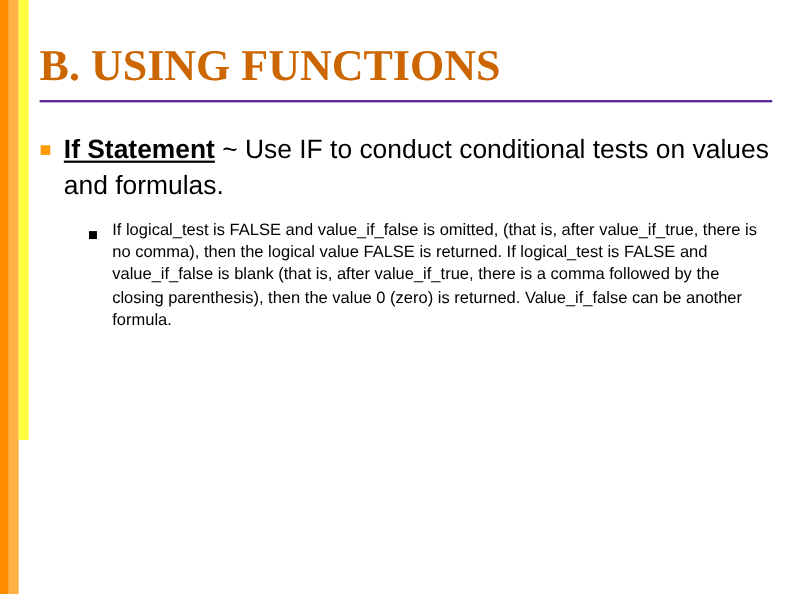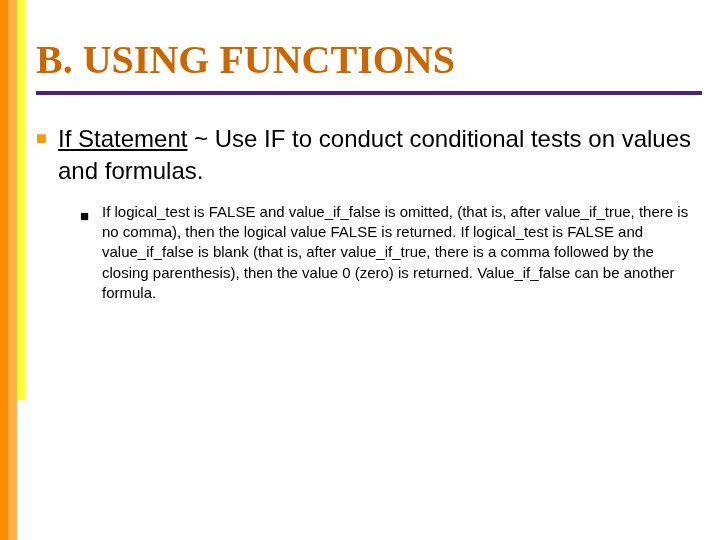--- a/index.html
+++ b/index.html
@@ -38,21 +38,21 @@
     position: absolute;
     left: 36px;
     right: 18px;
     top: 36px;
   }
   .title {
     font-family: "Times New Roman", Times, serif;
     font-weight: bold;
     font-size: 40px;
     color: #cc6600;
-    border-bottom: 4px solid #4c1d95;
+    border-bottom: 2px solid #4c1d95;
     padding-bottom: 8px;
     margin-bottom: 28px;
   }
   .level1 {
     display: flex;
     margin-bottom: 4px;
   }
   .bullet1 {
     flex: 0 0 auto;
     width: 22px;
@@ -62,21 +62,21 @@
   }
   .level1-body {
     flex: 1 1 auto;
   }
   .level1-text {
     font-size: 24px;
     color: #000;
     line-height: 1.35;
   }
   .bold-under {
-    font-weight: normal;
+    font-weight: bold;
     text-decoration: underline;
   }
   .level2-wrap {
     margin-top: 14px;
     margin-left: 22px;
   }
   .level2 {
     display: flex;
   }
   .bullet2 {

